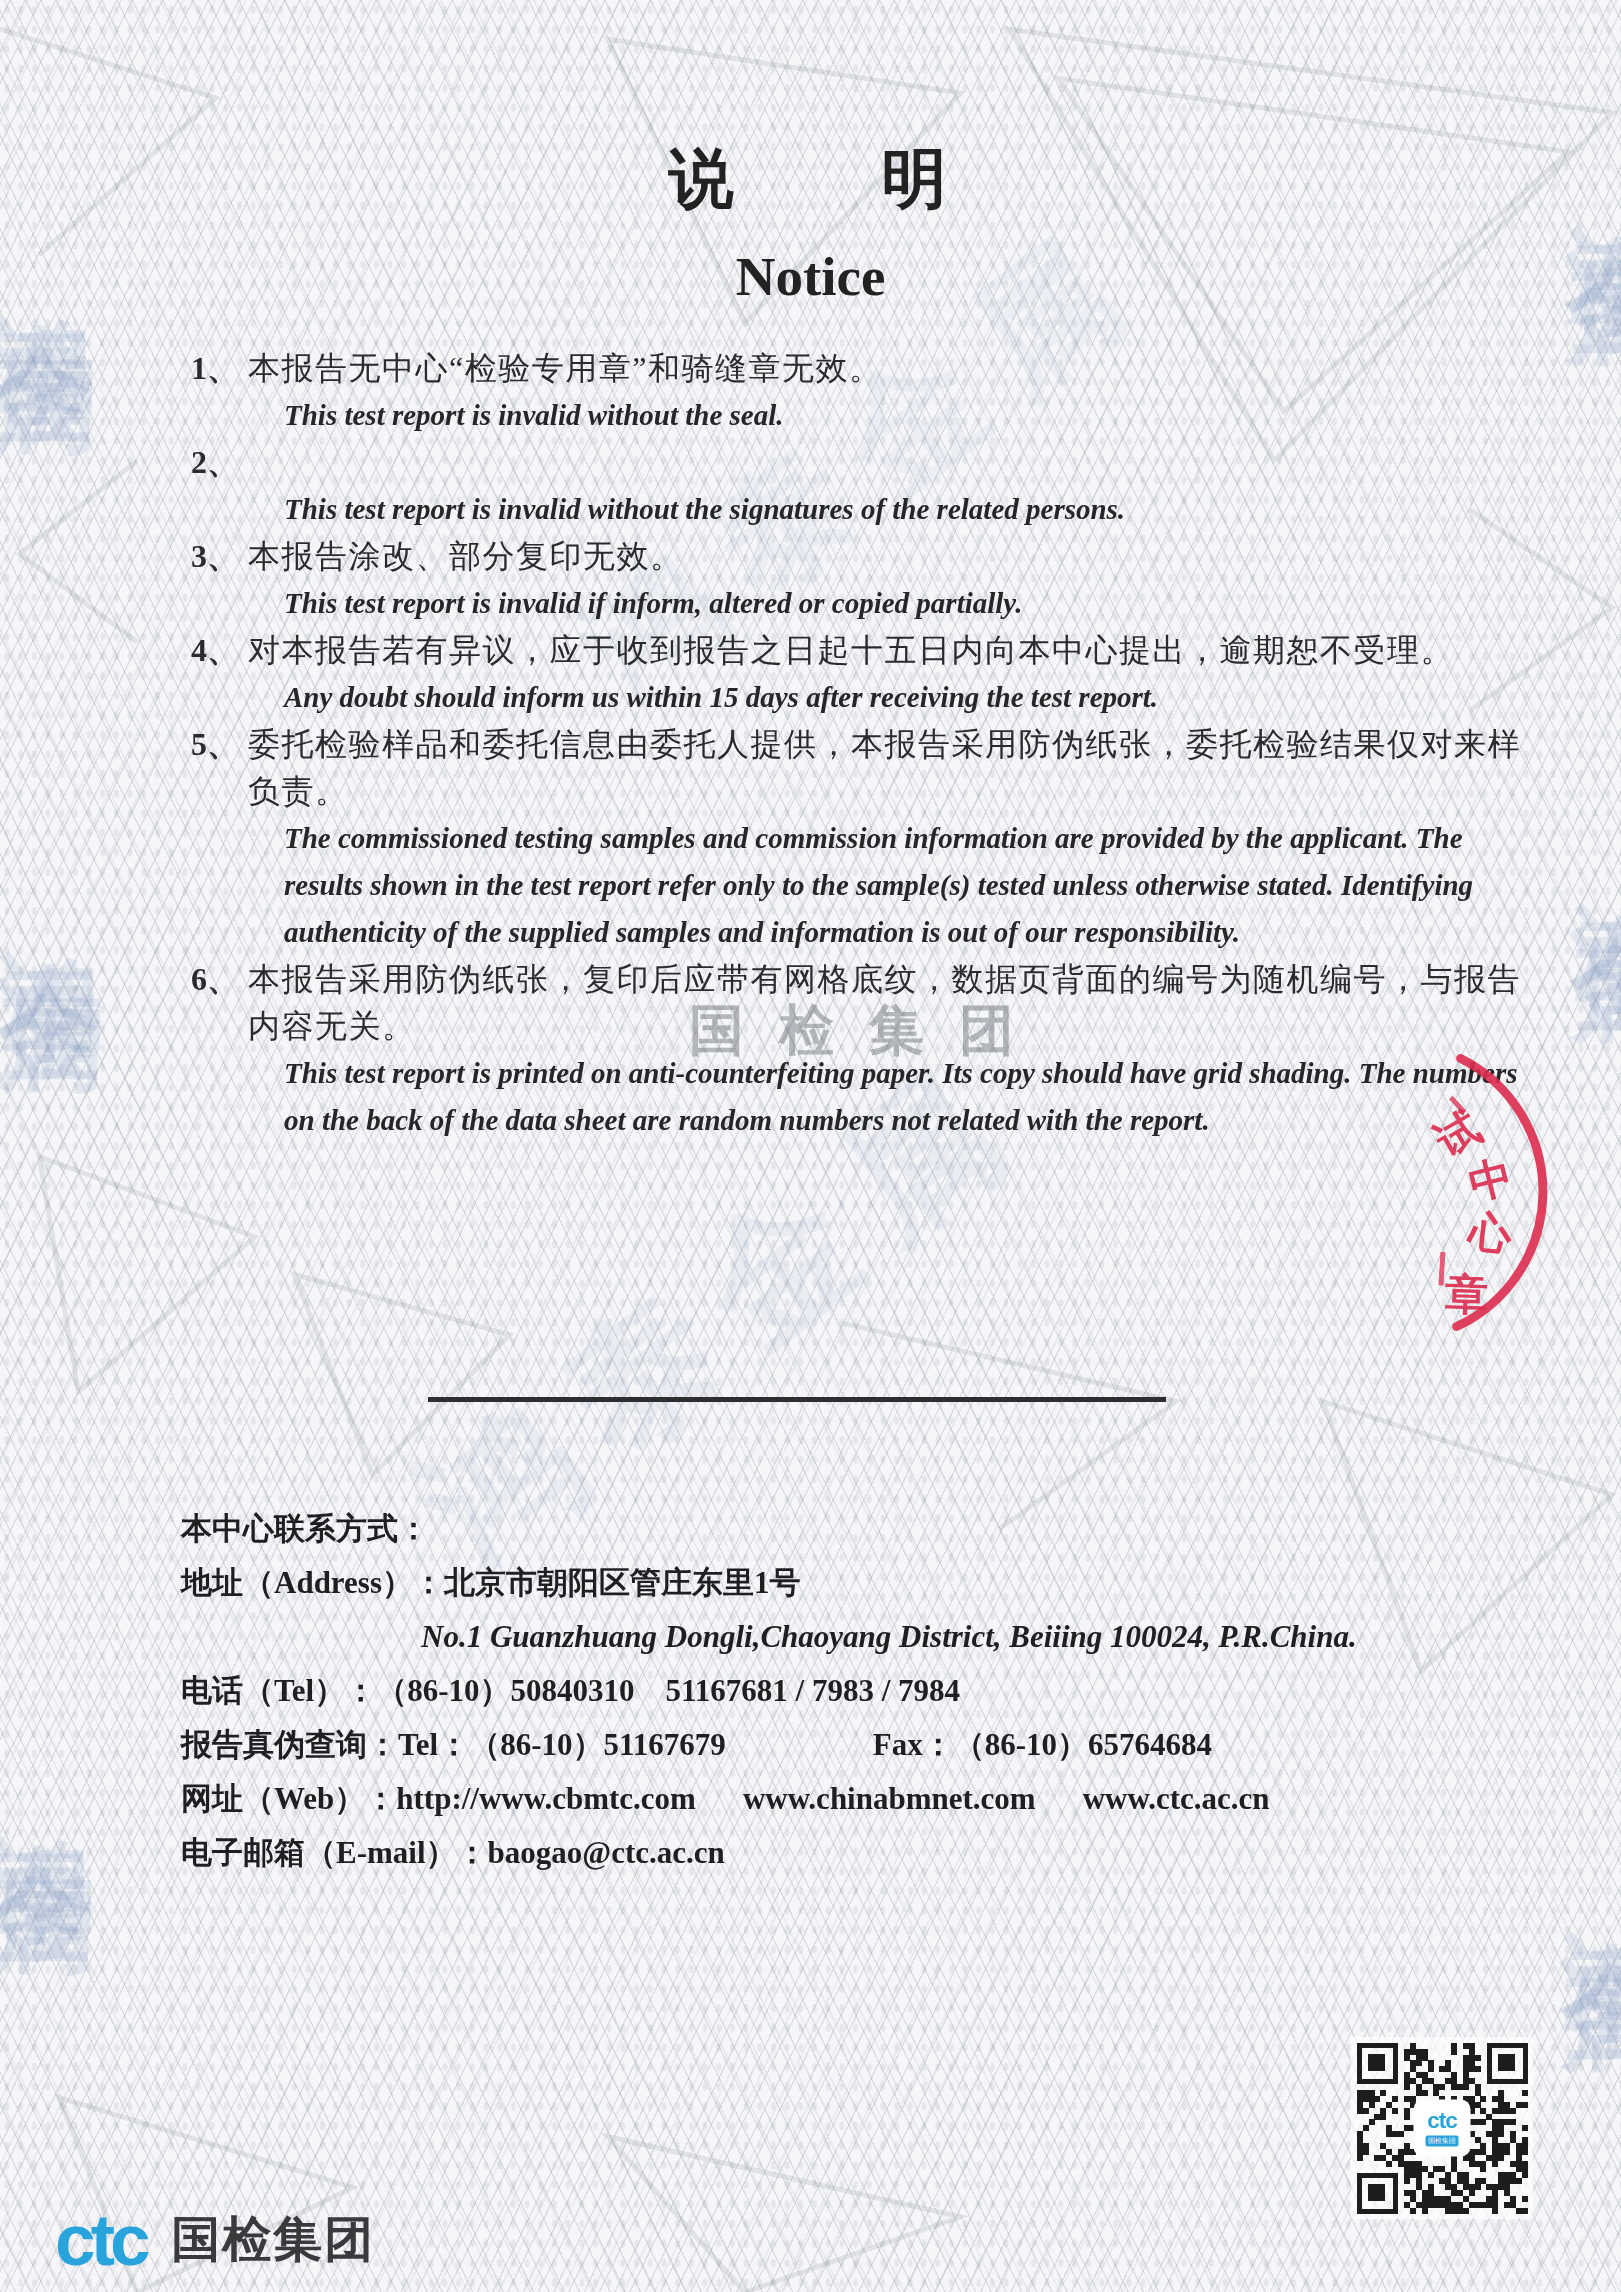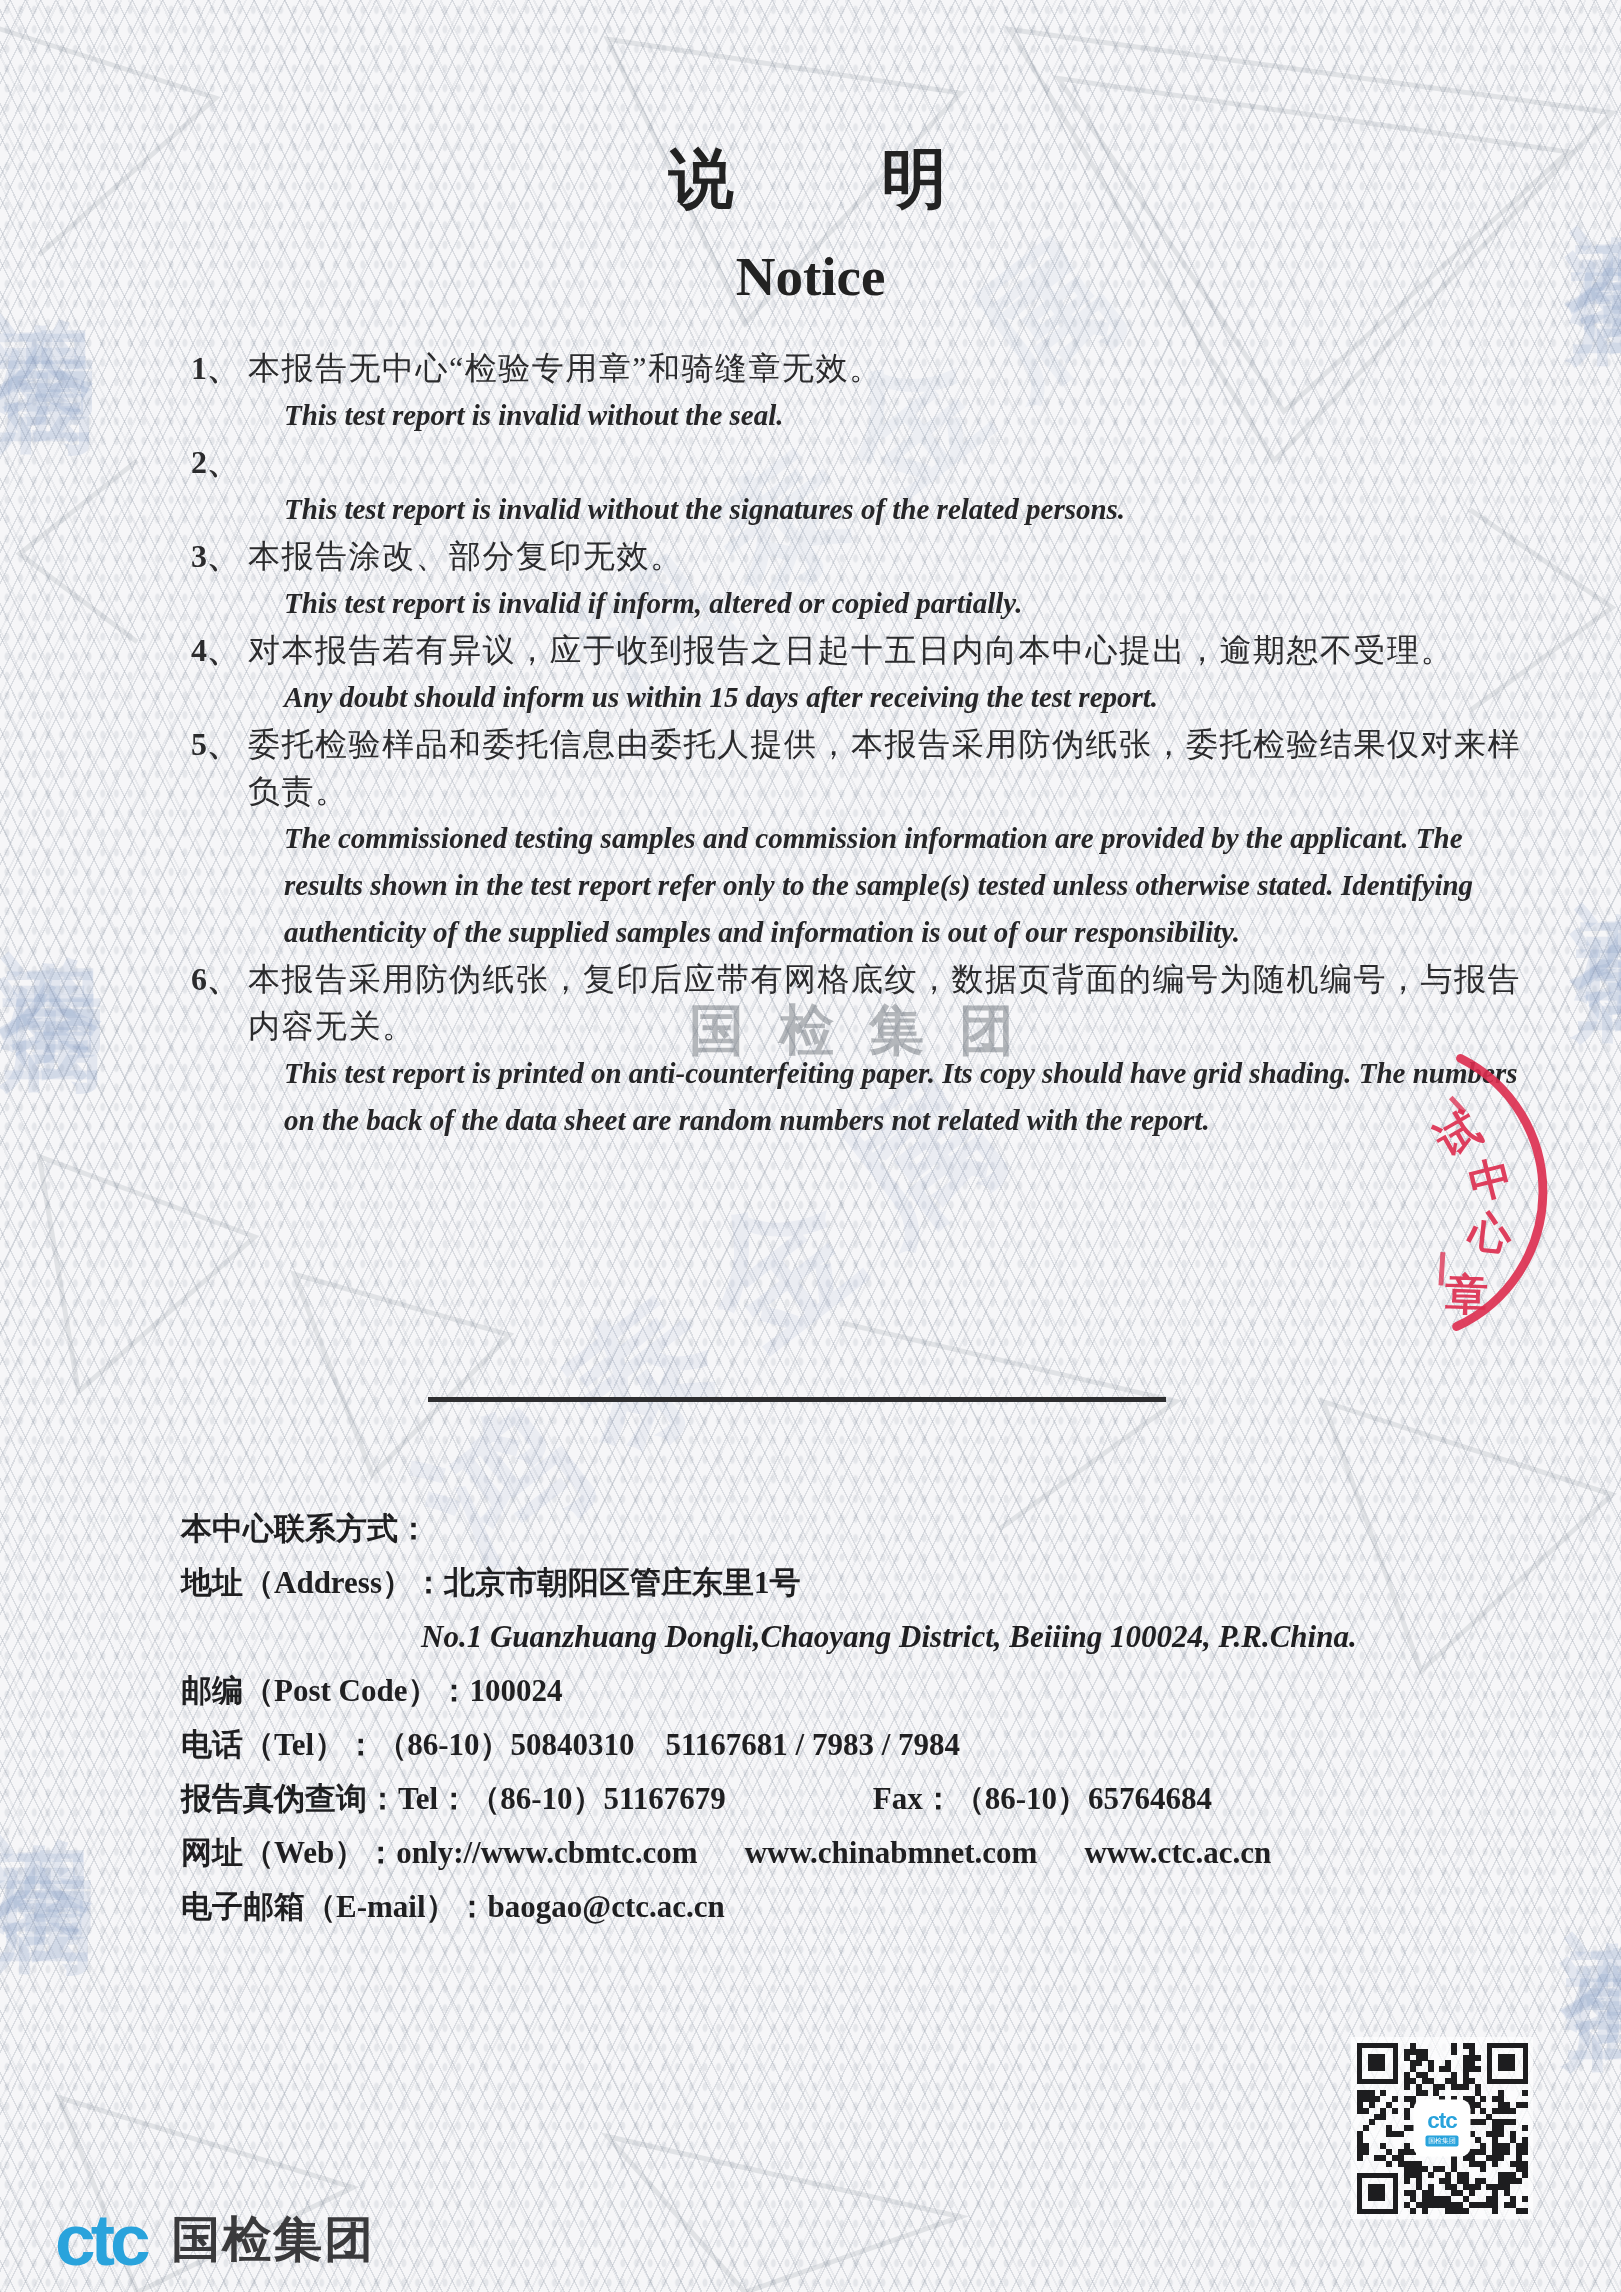--- a/index.html
+++ b/index.html
@@ -146,24 +146,23 @@
       <div class="en-line">This test report is printed on anti-counterfeiting paper. Its copy should have grid shading. The numbers on the back of the data sheet are random numbers not related with the report.</div>
     </div>
   </div>
 
   <div class="divider"></div>
 
   <div class="contact">
     <div class="c-row">本中心联系方式：</div>
     <div class="c-row"><span>地址（Address）：</span><span>北京市朝阳区管庄东里1号</span></div>
     <div class="c-row addr-en">No.1 Guanzhuang Dongli,Chaoyang District, Beiiing 100024, P.R.China.</div>
-    <div class="c-row"><span>邮编（Post Code）：</span><span>100024</span></div>
     <div class="c-row"><span>电话（Tel）：</span><span>（86-10）50840310　51167681 / 7983 / 7984</span></div>
     <div class="c-row"><span>报告真伪查询：</span><span>Tel：（86-10）51167679</span><span class="gap-lg"></span><span>Fax：（86-10）65764684</span></div>
-    <div class="c-row"><span>网址（Web）：</span><span>only://www.cbmtc.com</span><span class="gap-md"></span><span>www.chinabmnet.com</span><span class="gap-md"></span><span>www.ctc.ac.cn</span></div>
+    <div class="c-row"><span>网址（Web）：</span><span>http://www.cbmtc.com</span><span class="gap-md"></span><span>www.chinabmnet.com</span><span class="gap-md"></span><span>www.ctc.ac.cn</span></div>
     <div class="c-row"><span>电子邮箱（E-mail）：</span><span>baogao@ctc.ac.cn</span></div>
   </div>
 
   <svg class="seal" viewBox="0 0 234 330">
     <path d="M 70 30 A 152 152 0 0 1 66 304" stroke="#dd2c4e" stroke-width="9" fill="none" stroke-linecap="round" opacity="0.9"></path>
     <path d="M 60 70 L 74 85" stroke="#dd2c4e" stroke-width="5" opacity="0.75"></path>
     <path d="M 52 228 L 50 262" stroke="#dd2c4e" stroke-width="5" opacity="0.75"></path>
     <text x="48" y="128" fill="#dd2c4e" opacity="0.9" transform="rotate(-30 58 115)">试</text>
     <text x="80" y="172" fill="#dd2c4e" opacity="0.9" transform="rotate(-14 90 160)">中</text>
     <text x="78" y="222" fill="#dd2c4e" opacity="0.9" transform="rotate(6 88 210)">心</text>

